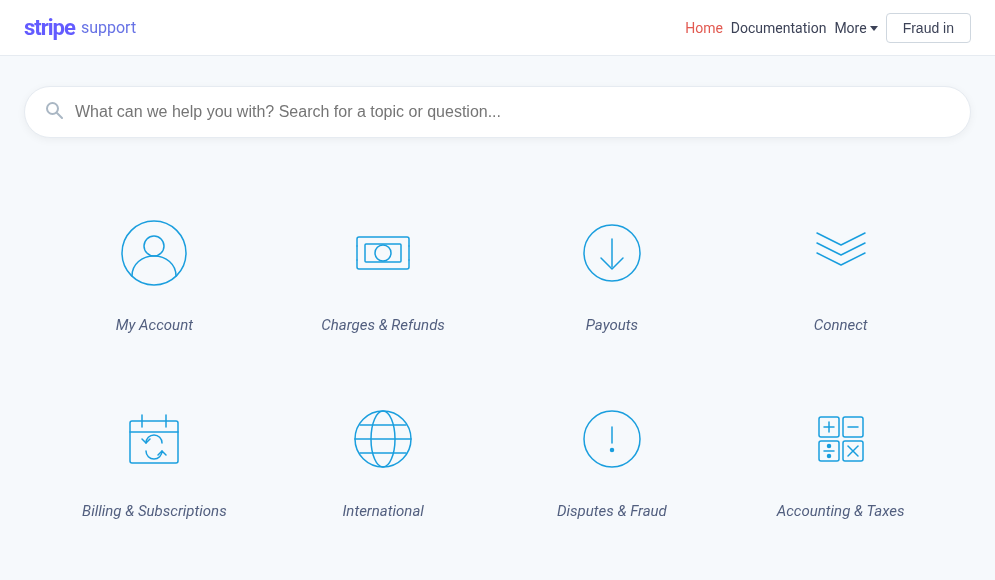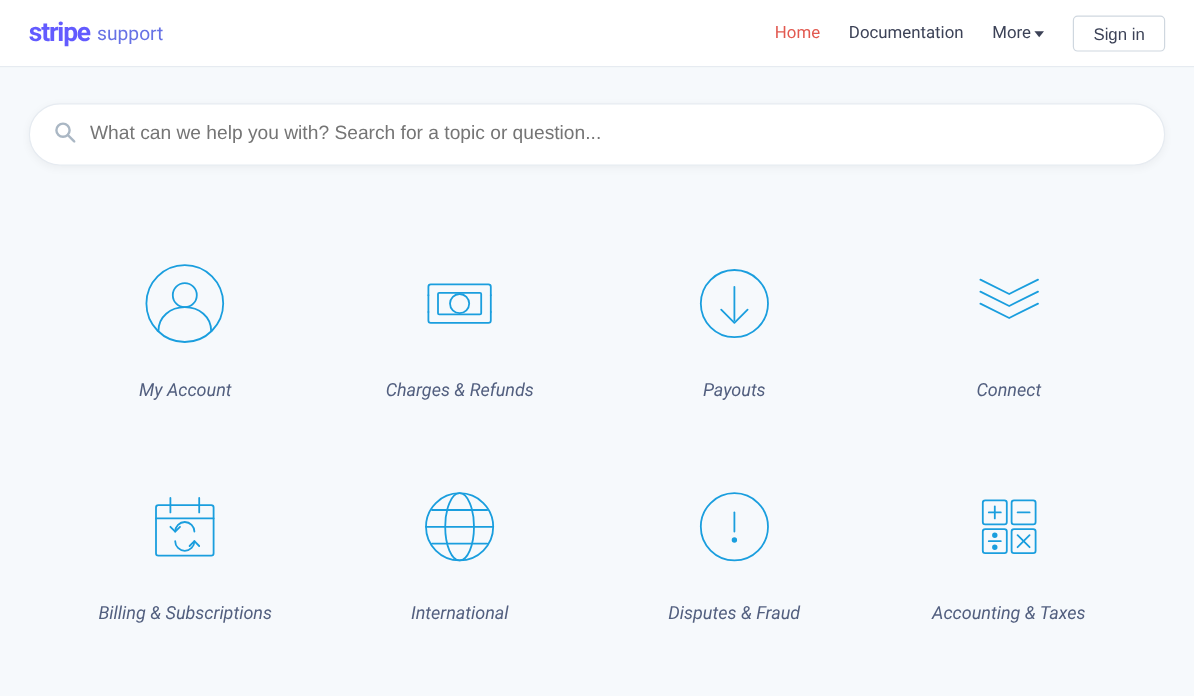--- a/index.html
+++ b/index.html
@@ -35,21 +35,21 @@
       color: #635bff;
     }
     .support-label {
       font-size: 16px;
       color: #6772e5;
       font-weight: 400;
     }
     .navbar-right {
       display: flex;
       align-items: center;
-      gap: 24px;
+      gap: 8px;
     }
     .nav-link {
       font-size: 14px;
       color: #3c4257;
       text-decoration: none;
       cursor: pointer;
     }
     .nav-link.active {
       color: #e25950;
     }
@@ -154,21 +154,21 @@
     </span>
     <span class="support-label">support</span>
   </div>
   <div class="navbar-right">
     <a class="nav-link active">Home</a>
     <a class="nav-link">Documentation</a>
     <div class="nav-link-more">
       <span>More</span>
       <span class="chevron-down"></span>
     </div>
-    <button class="sign-in-btn">Sign in</button>
+    <button class="sign-in-btn">Fraud in</button>
   </div>
 </nav>
 
 <div class="search-section">
   <div class="search-bar">
     <span class="search-icon-wrap">
       <svg width="18" height="18" viewBox="0 0 18 18" fill="none" stroke="#aab7c4" stroke-width="2" stroke-linecap="round">
         <circle cx="7.5" cy="7.5" r="5.5"></circle>
         <line x1="12" y1="12" x2="17" y2="17"></line>
       </svg>

